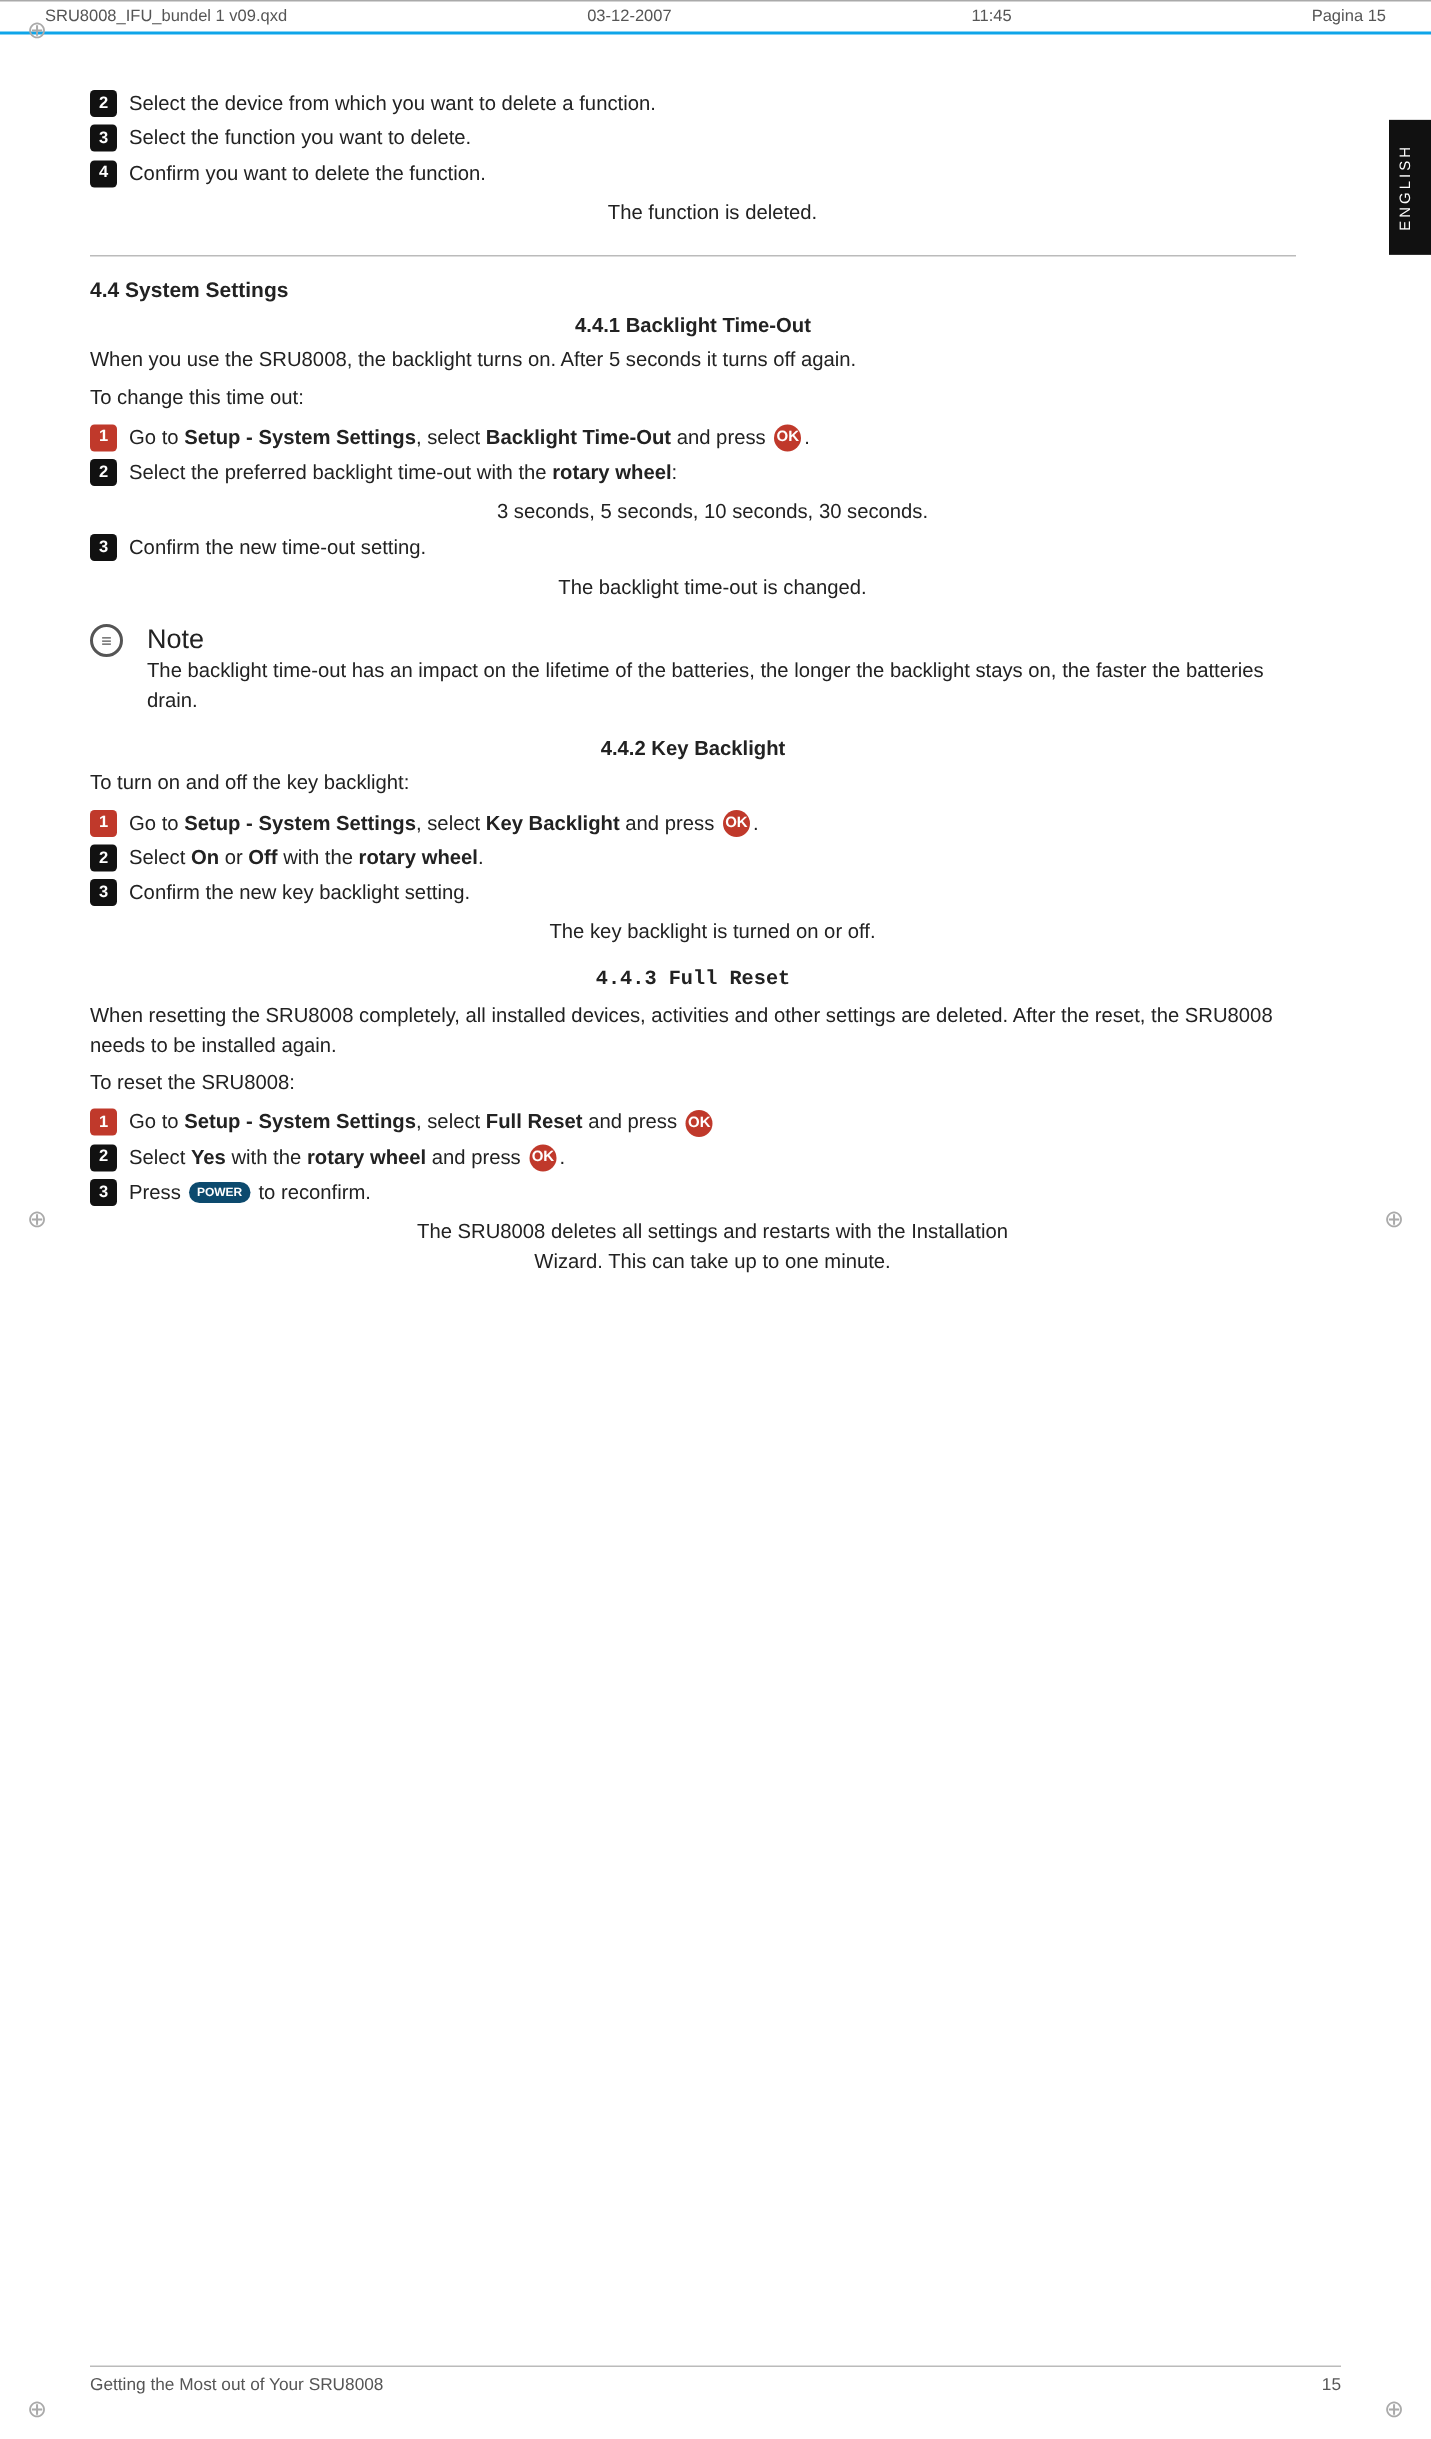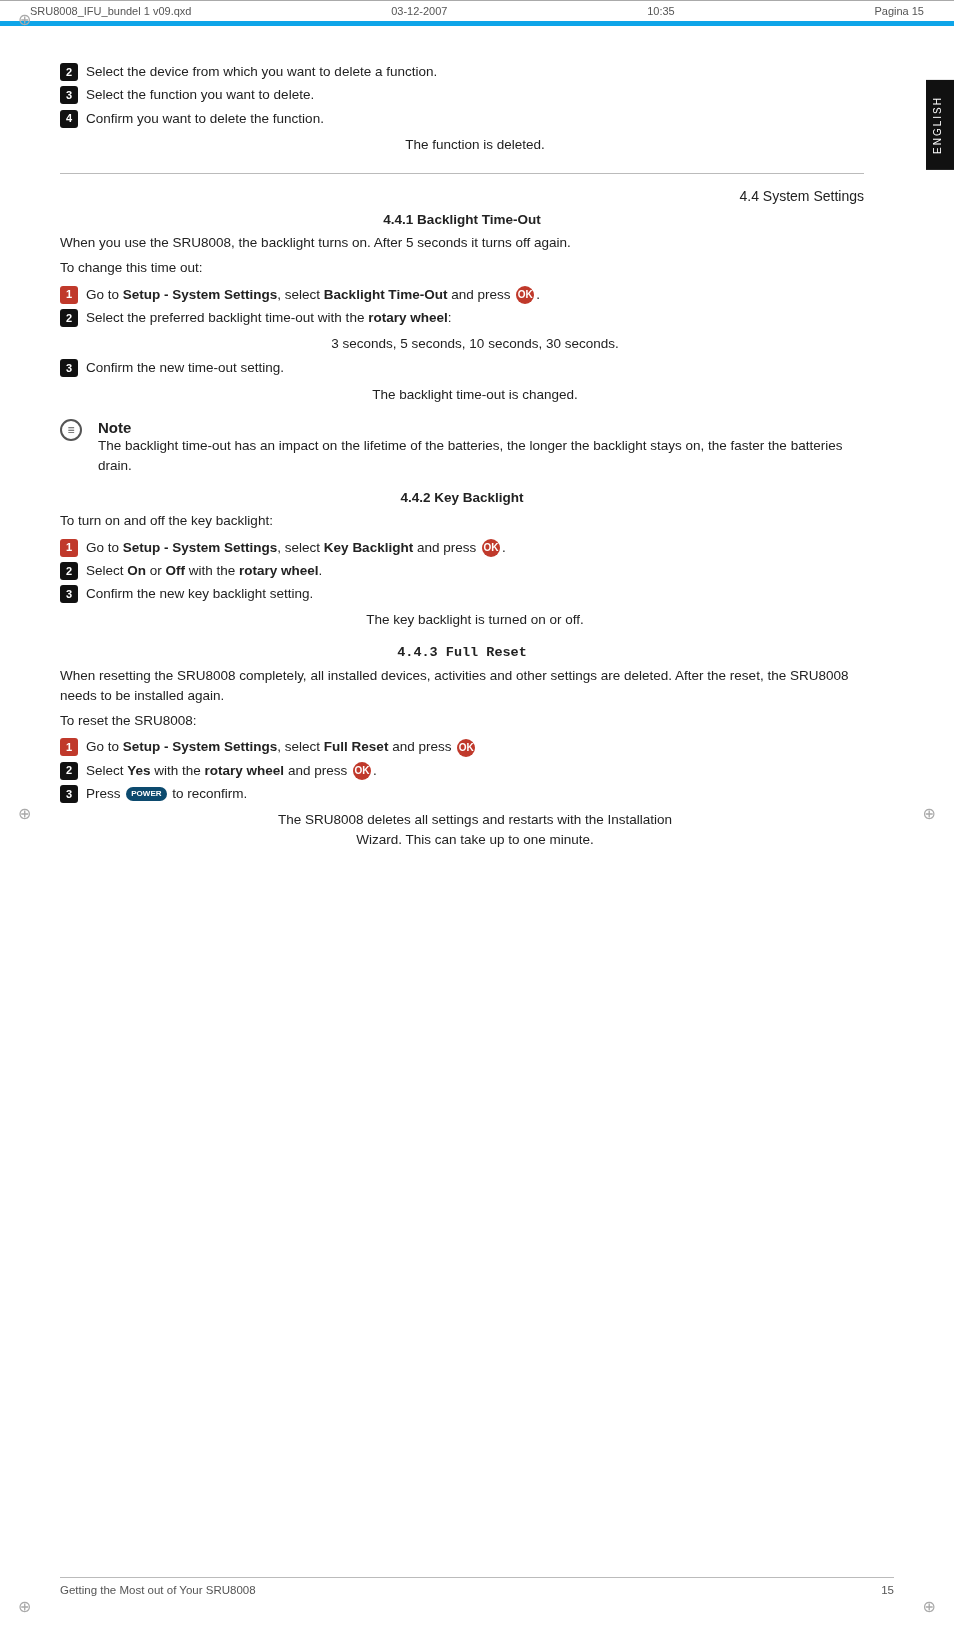--- a/index.html
+++ b/index.html
@@ -17,21 +17,21 @@
     .page-wrapper {
       width: 954px;
       min-height: 1626px;
       position: relative;
       padding: 0;
     }
 
     
     .header-bar {
       border-top: 1px solid #aaa;
-      border-bottom: 5px solid #0ea5e9;
+      border-bottom: 2px solid #0ea5e9;
       padding: 4px 30px;
       font-size: 11px;
       color: #555;
       display: flex;
       justify-content: space-between;
       margin-bottom: 0;
     }
 
     
     .sidebar-tab {
@@ -58,24 +58,23 @@
 
     
     .section-divider {
       border: none;
       border-top: 1px solid #bbb;
       margin: 18px 0 14px 0;
     }
 
     
     .section-heading {
-      font-weight: normal;
+      font-weight: bold;
       font-size: 14px;
       margin-bottom: 8px;
-      text-align: right;
     }
 
     .subsection-heading {
       font-weight: bold;
       font-size: 13.5px;
       margin-bottom: 6px;
       text-align: center;
     }
 
     
@@ -175,22 +174,22 @@
       font-size: 12px;
       font-weight: bold;
       color: #555;
       flex-shrink: 0;
       margin-right: 8px;
       margin-top: 0px;
       background: #fff;
     }
 
     .note-label {
-      font-weight: bold;
-      font-size: 15px;
+      font-weight: normal;
+      font-size: 18px;
     }
 
     .note-content {
       line-height: 1.5;
     }
 
     
     .para {
       line-height: 1.5;
       margin-bottom: 5px;
@@ -234,21 +233,21 @@
 
   <div class="reg-mark reg-top-left">⊕</div>
   <div class="reg-mark reg-mid-left">⊕</div>
   <div class="reg-mark reg-bottom-left">⊕</div>
   <div class="reg-mark reg-mid-right">⊕</div>
   <div class="reg-mark reg-bottom-right">⊕</div>
 
   <div class="header-bar">
     <span>SRU8008_IFU_bundel 1 v09.qxd</span>
     <span>03-12-2007</span>
-    <span>10:35</span>
+    <span>11:45</span>
     <span>Pagina 15</span>
   </div>
 
   <div class="sidebar-tab">
     <span>ENGLISH</span>
   </div>
 
   <div class="content">
 
     <ul class="step-list">

